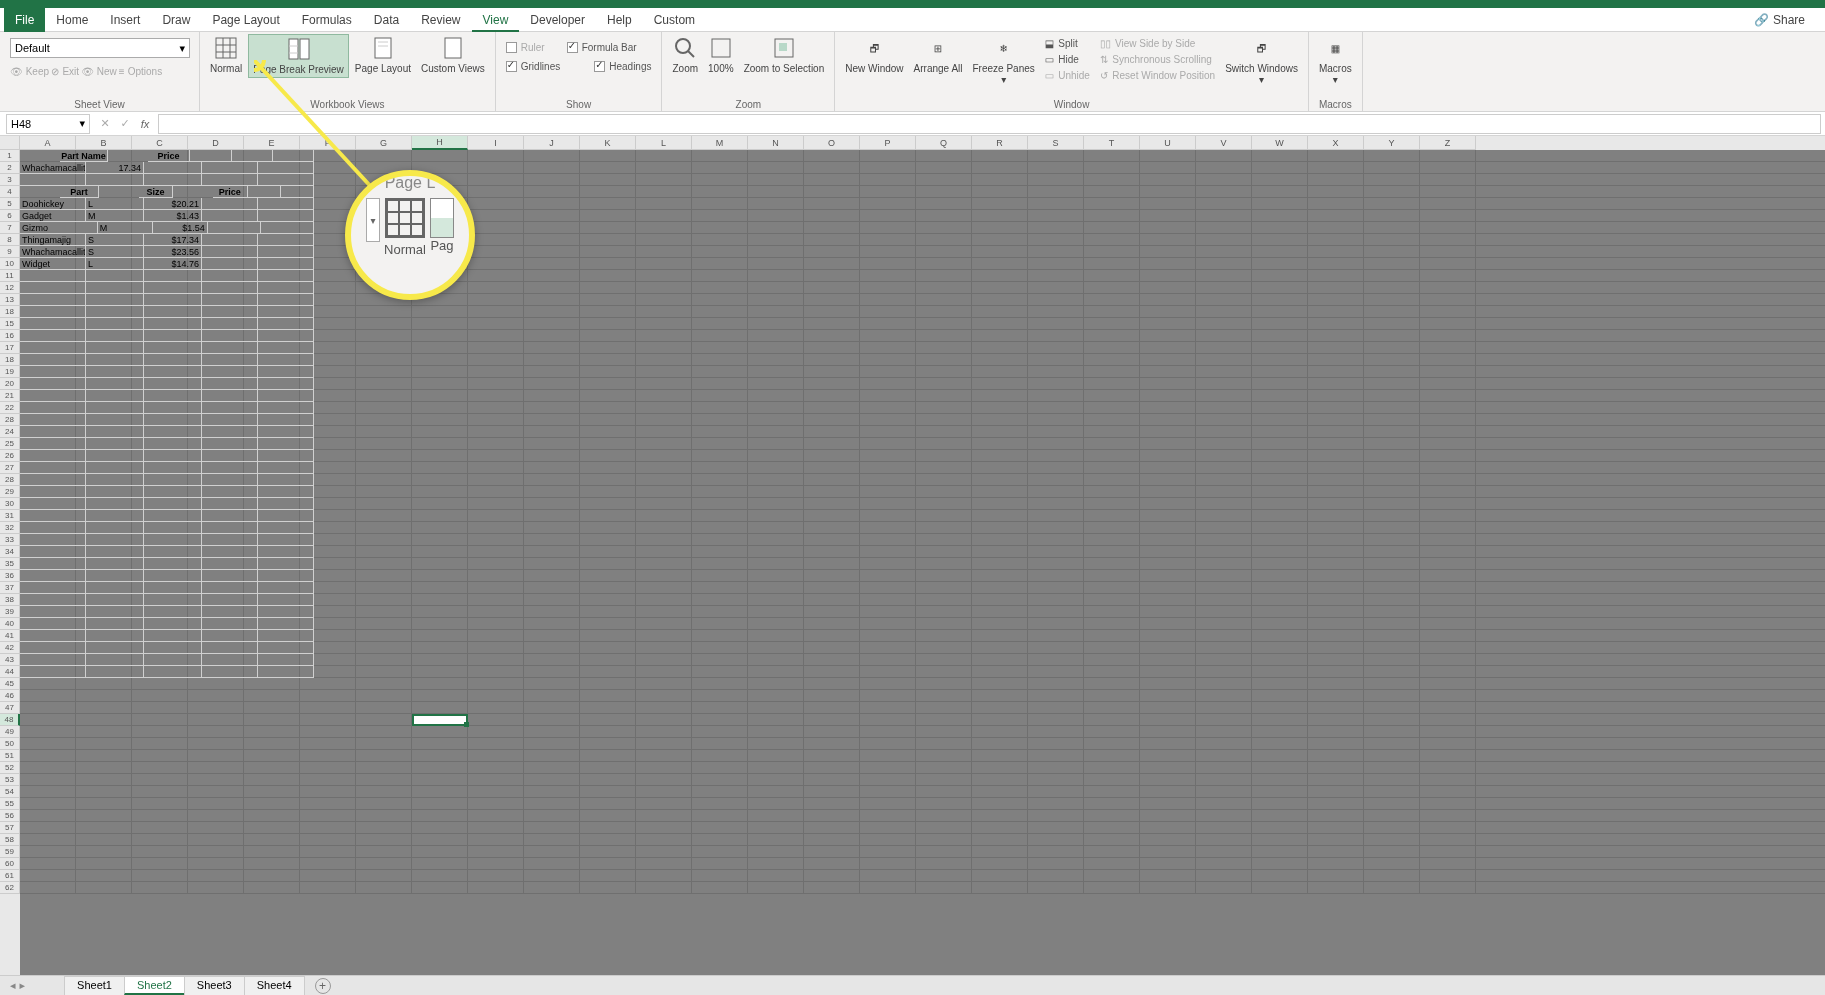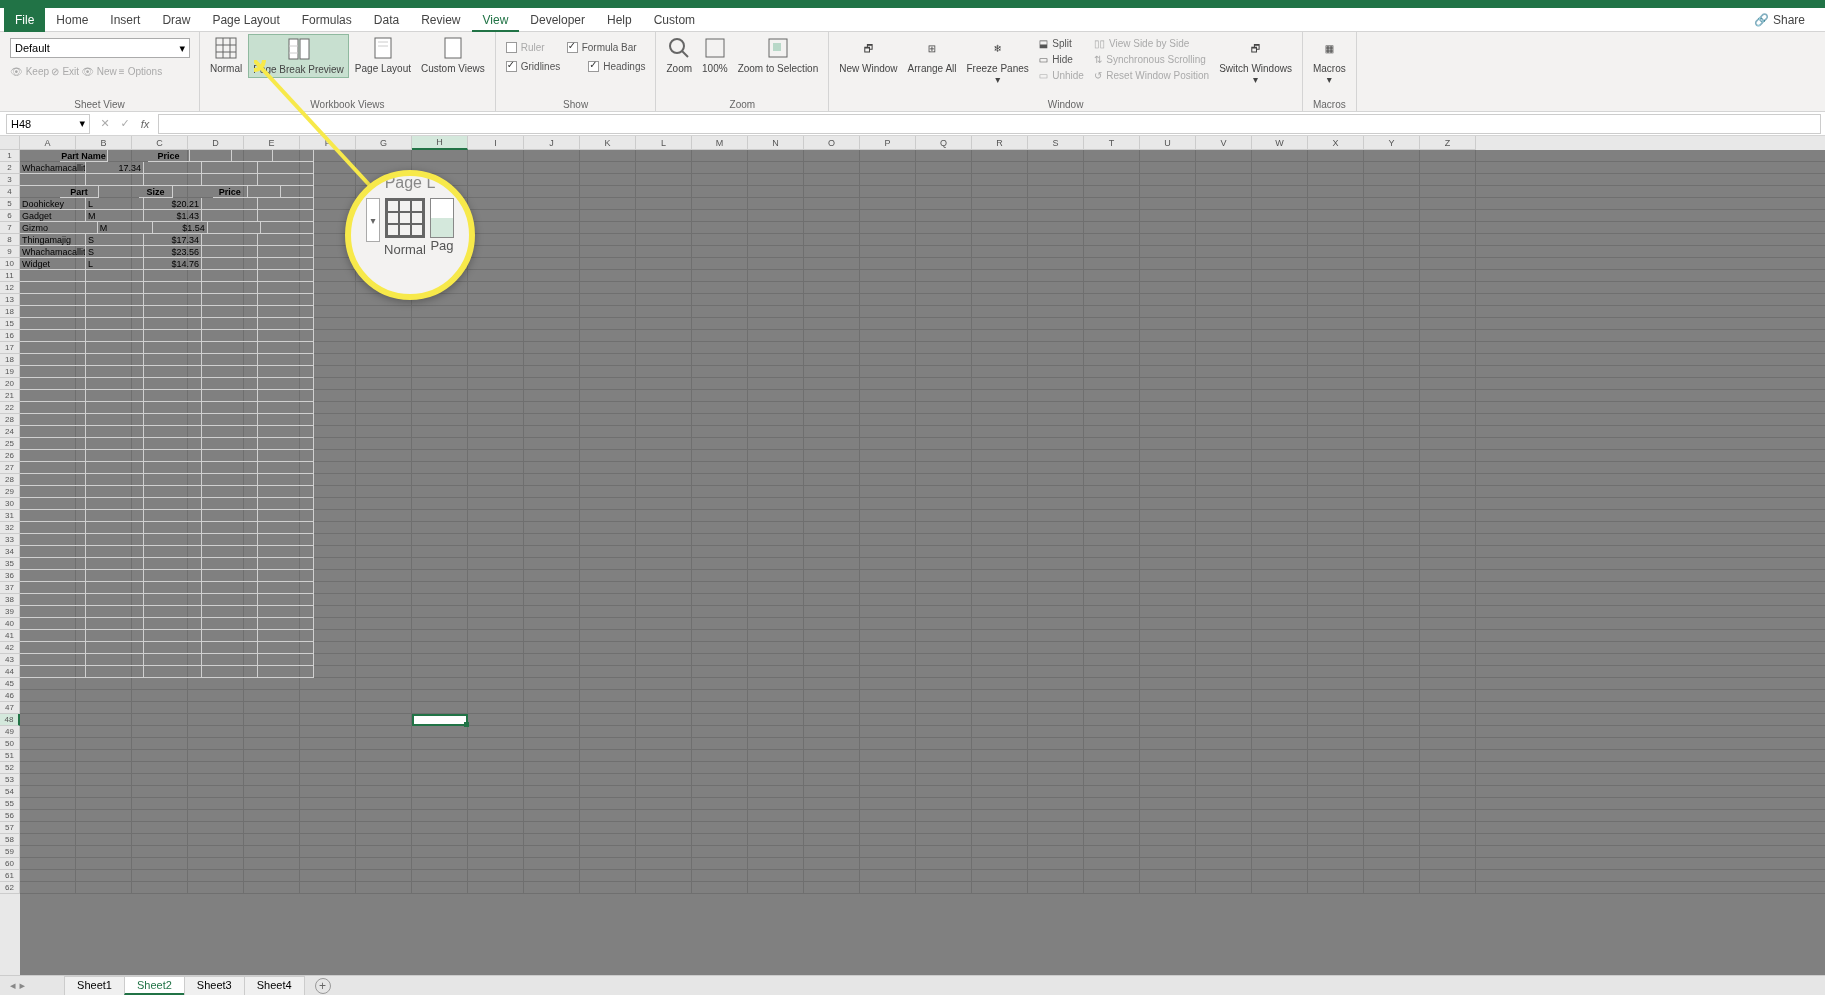--- a/index.html
+++ b/index.html
@@ -163,21 +163,21 @@
       <div style="display:flex;gap:14px">
         <div class="smrow dis">
             <span class="chk"></span>
             <span>Ruler</span>
           </div>
         <div class="smrow">
             <span class="chk on"></span>
             <span>Formula Bar</span>
           </div>
       </div>
-      <div style="display:flex;gap:20px">
+      <div style="display:flex;gap:26px">
         <div class="smrow">
             <span class="chk on"></span>
             <span>Gridlines</span>
           </div>
         <div class="smrow">
             <span class="chk on"></span>
             <span>Headings</span>
           </div>
       </div>
     </div>

